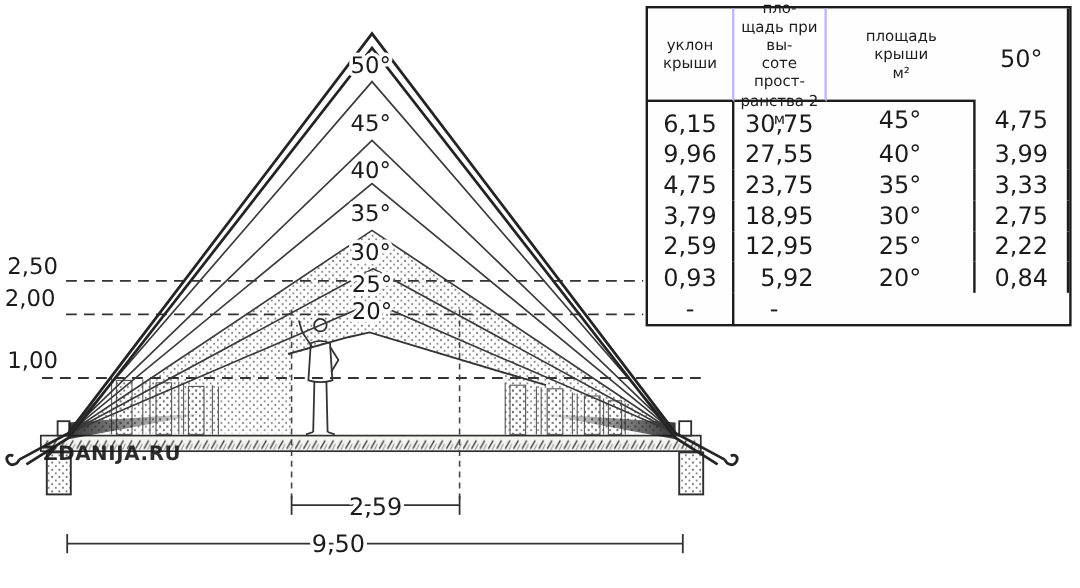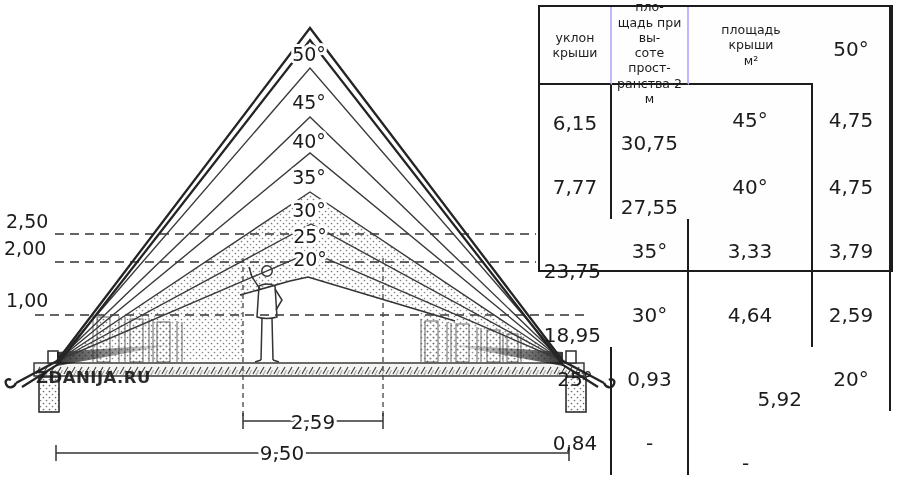--- a/index.html
+++ b/index.html
@@ -21,21 +21,21 @@
     grid-template-columns:72px 77px 124px 1fr;
     grid-template-rows:78px repeat(7, 1fr);
   }
   .cell { display:flex; align-items:center; justify-content:center; box-sizing:border-box; color:#1c1c1c; }
   .hc {
     border-right:2px solid #c4b5fd; border-bottom:2px solid #1c1c1c;
     font-size:12.5px; line-height:1.22; text-align:center; white-space:pre-line; padding:1px 2px;
   }
   .dc { border-right:2px solid #1c1c1c; font-size:20px; }
   .c4 { border-right:none !important; }
-  .dc.c4 { justify-content:flex-end; padding-right:11px;margin-top:40px; }
+  .dc.c4 { justify-content:flex-end; padding-right:11px; }
   .hc.c4 { justify-content:center; padding-right:2px;text-align:center; }
   .dc.c4.dash { justify-content:center; padding-right:11px; }
   .dc.r0 { padding-top:6px; }
 </style>
 </head>
 <body>
 
 <div class="stage">
 
   <svg width="900" height="490" viewBox="0 0 900 490">
@@ -183,37 +183,40 @@
       <div class="cell hc c4">площадь
 крыши
 м²</div>
 
       <div class="cell dc c1 r0">50°</div>
       <div class="cell dc c3 r0">6,15</div>
       <div class="cell dc c4 r0">30,75</div>
 
       <div class="cell dc c1">45°</div>
       <div class="cell dc c2">4,75</div>
-      <div class="cell dc c3">7,77</div>
+      <div class="cell dc c3">9,96</div>
       <div class="cell dc c4">27,55</div>
 
       <div class="cell dc c1">40°</div>
+      <div class="cell dc c2">3,99</div>
       <div class="cell dc c3">4,75</div>
       <div class="cell dc c4">23,75</div>
 
       <div class="cell dc c1">35°</div>
       <div class="cell dc c2">3,33</div>
       <div class="cell dc c3">3,79</div>
       <div class="cell dc c4">18,95</div>
 
       <div class="cell dc c1">30°</div>
-      <div class="cell dc c2">4,64</div>
+      <div class="cell dc c2">2,75</div>
       <div class="cell dc c3">2,59</div>
+      <div class="cell dc c4">12,95</div>
 
       <div class="cell dc c1">25°</div>
+      <div class="cell dc c2">2,22</div>
       <div class="cell dc c3">0,93</div>
       <div class="cell dc c4">5,92</div>
 
       <div class="cell dc c1">20°</div>
       <div class="cell dc c2">0,84</div>
       <div class="cell dc c3 dash">-</div>
       <div class="cell dc c4 dash">-</div>
     </div>
   </div>
 

